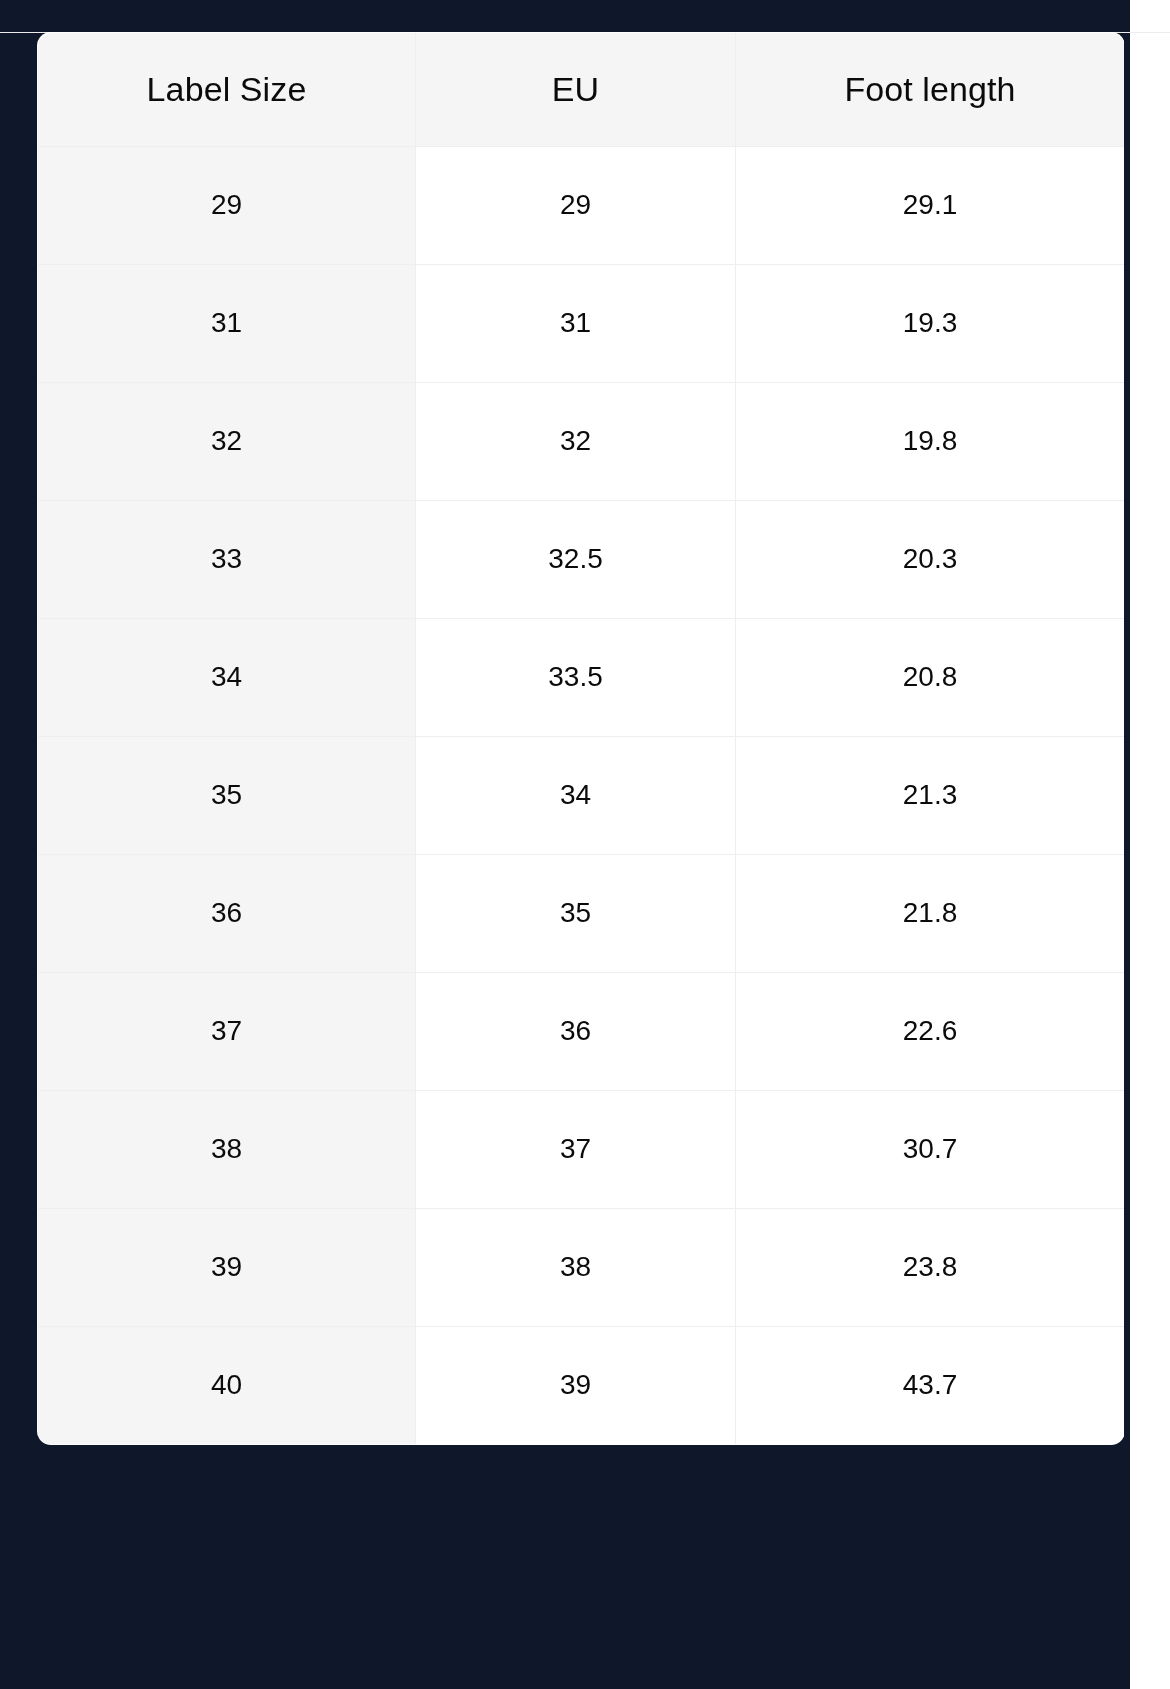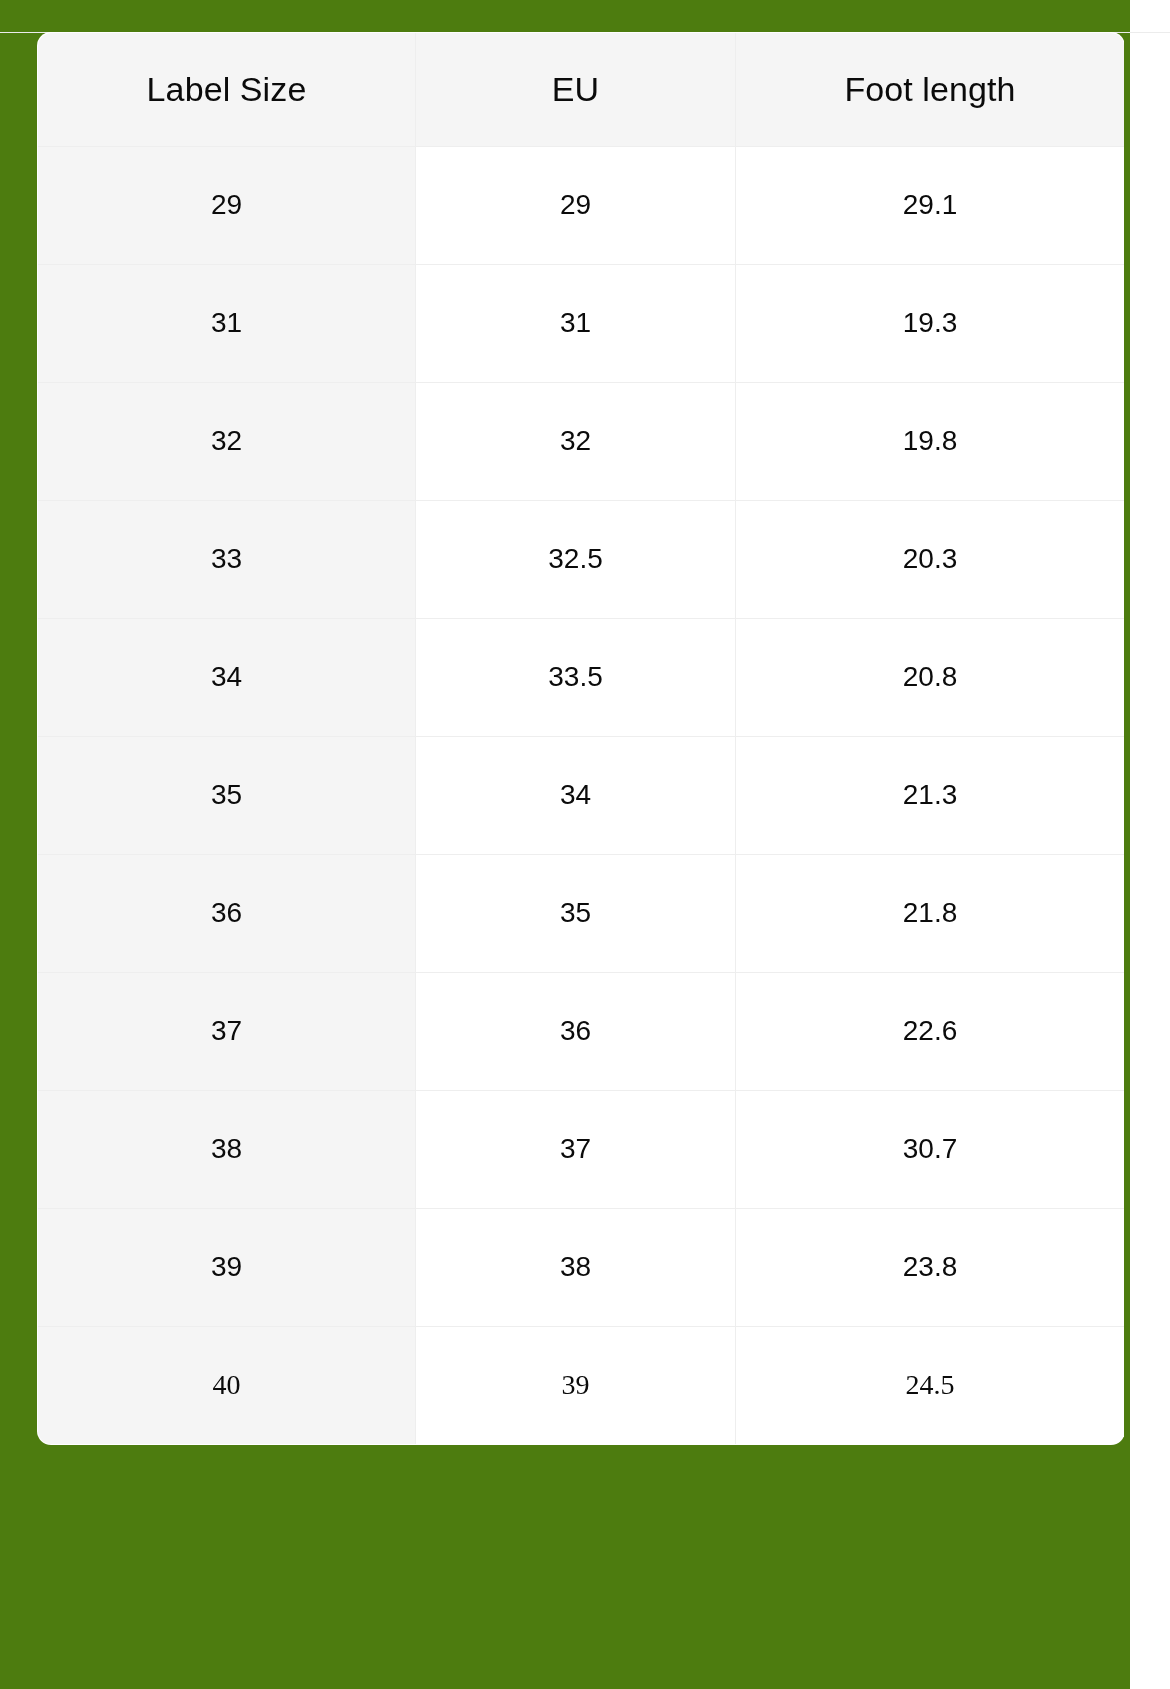--- a/index.html
+++ b/index.html
@@ -12,21 +12,21 @@
   }
   body {
     font-family: "Liberation Sans", sans-serif;
     -webkit-font-smoothing: antialiased;
   }
 
   #size-chart-page {
     position: relative;
     width: 1130px;
     height: 1689px;
-    background: #4d7c0f;
+    background: #0f172a;
     box-sizing: border-box;
   }
 
   
   #top-rule {
     position: absolute;
     left: 0;
     top: 32px;
     width: 1170px;
     height: 1px;
@@ -66,21 +66,20 @@
     color: #0b0b0b;
     padding: 0;
     font-weight: 400;
   }
   table#size-chart-table th:last-child,
   table#size-chart-table td:last-child {
     border-right: none;
   }
   table#size-chart-table tbody tr:last-child td {
     border-bottom: none;
-    font-family: Liberation Serif, serif;
   }
 
   
   thead tr.chart-header-row th {
     height: 113px;
     background: #f5f5f5;
     font-size: 34px;
     line-height: 1.15;
     letter-spacing: 0.1px;
   }
@@ -171,19 +170,19 @@
             <td class="cell-foot_length">30.7</td>
           </tr>
           <tr class="chart-row">
             <td class="cell-label">39</td>
             <td class="cell-eu">38</td>
             <td class="cell-foot_length">23.8</td>
           </tr>
           <tr class="chart-row">
             <td class="cell-label">40</td>
             <td class="cell-eu">39</td>
-            <td class="cell-foot_length">24.5</td>
+            <td class="cell-foot_length">43.7</td>
           </tr>
         </tbody>
     </table>
   </div>
 
 </div>
 
 </body></html>

